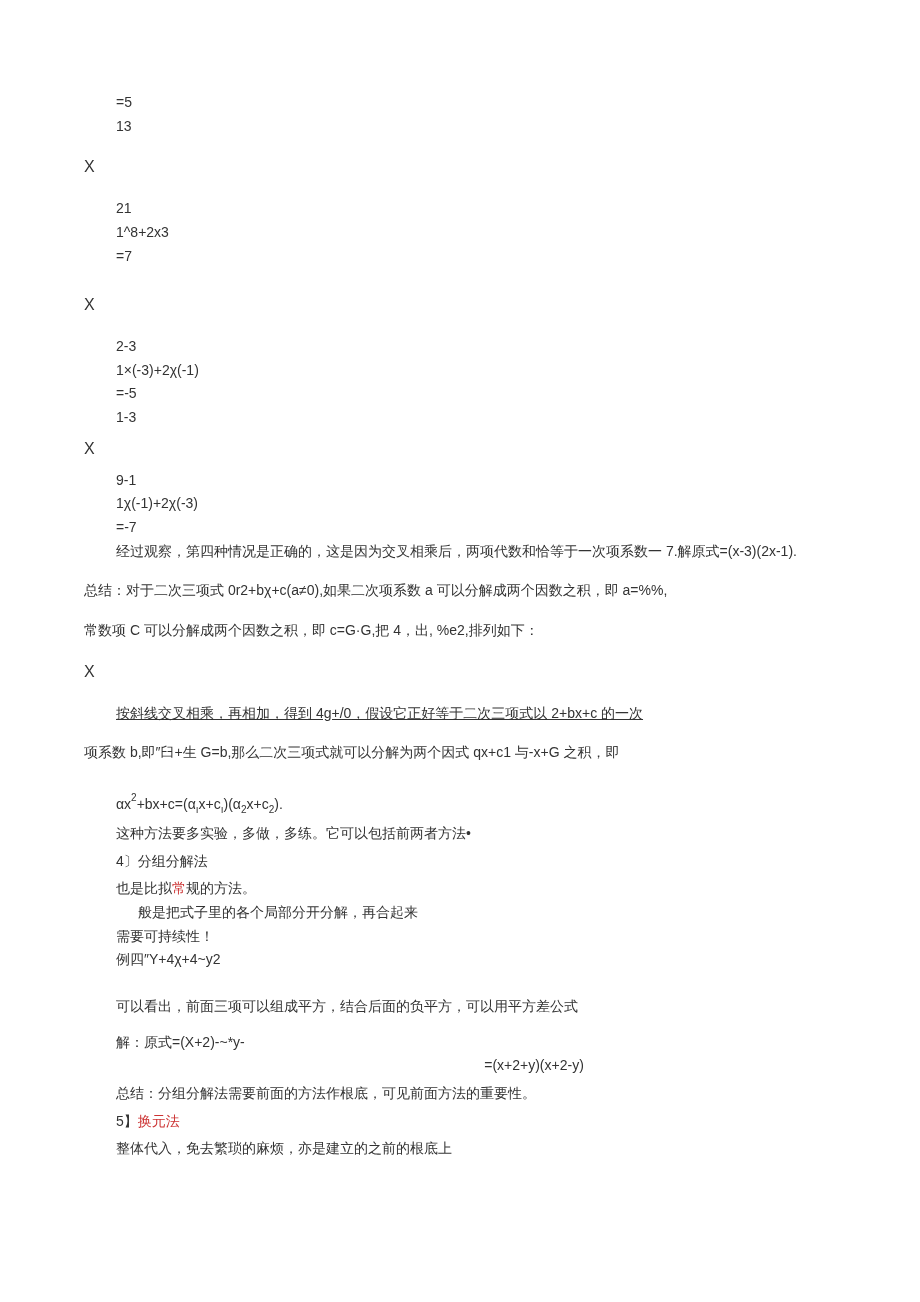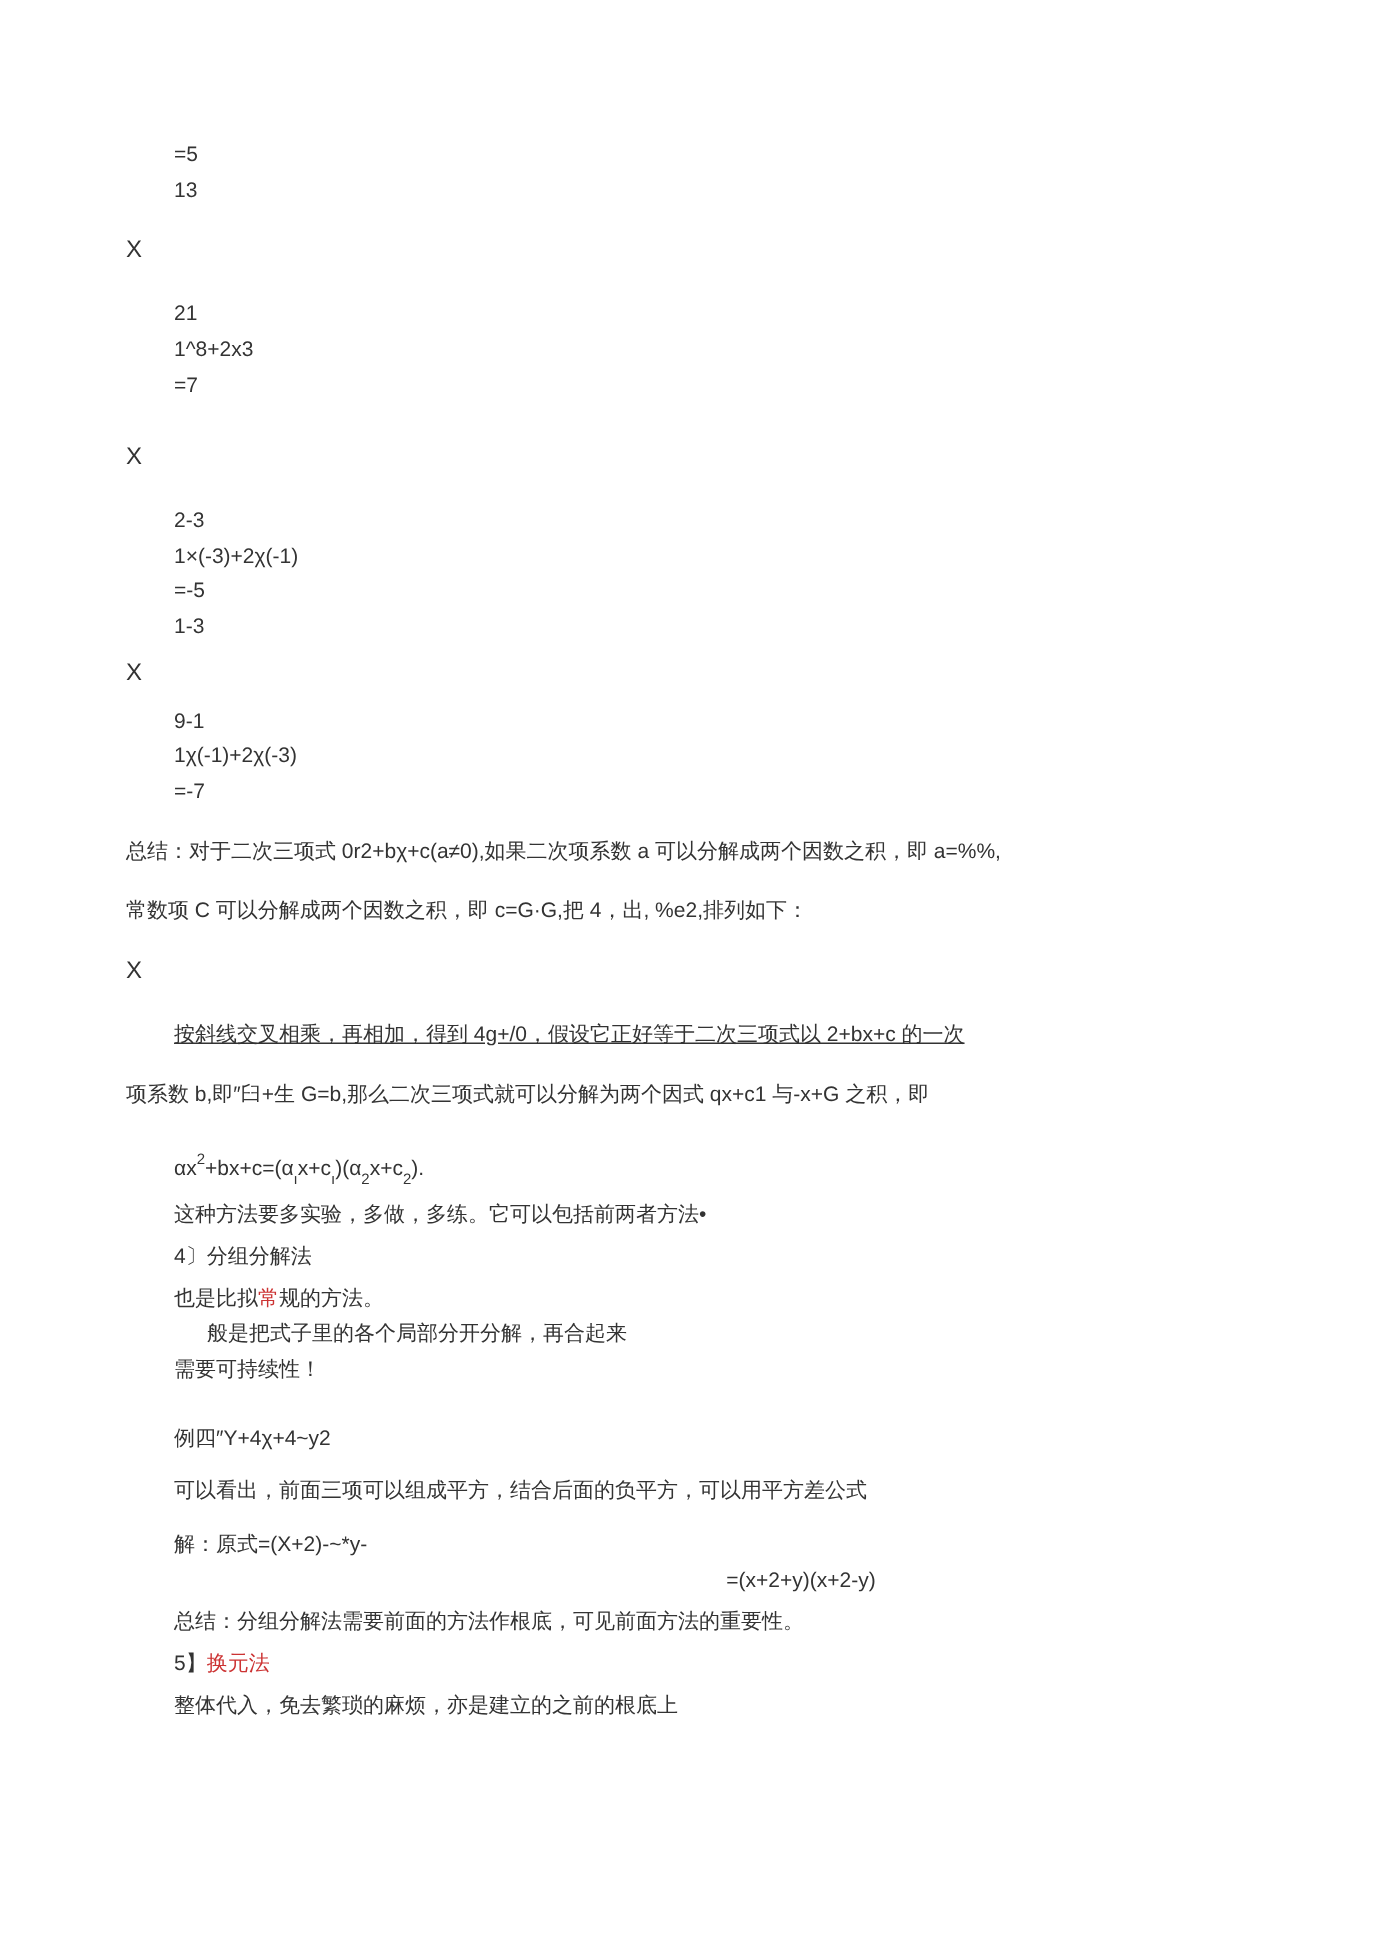--- a/index.html
+++ b/index.html
@@ -52,20 +52,21 @@
     <div class="indent1 tight">=-5</div>
     <div class="indent1 tight">1-3</div>
   </div>
 
   <div class="x-line para" style="margin-top:8px;margin-bottom:8px;">X</div>
 
   <div class="block">
     <div class="indent1 tight">9-1</div>
     <div class="indent1 tight">1χ(-1)+2χ(-3)</div>
     <div class="indent1 tight">=-7</div>
+    <div class="indent1 tight">经过观察，第四种情况是正确的，这是因为交叉相乘后，两项代数和恰等于一次项系数一 7.解原式=(x-3)(2x-1).</div>
   </div>
 
   <div class="para">总结：对于二次三项式 0r2+bχ+c(a≠0),如果二次项系数 a 可以分解成两个因数之积，即 a=%%,</div>
 
   <div class="para">常数项 C 可以分解成两个因数之积，即 c=G·G,把 4，出, %e2,排列如下：</div>
 
   <div class="x-line para" style="margin-top:8px;margin-bottom:8px;">X</div>
 
   <div class="indent2 para" style="padding-left:32px;text-decoration:underline;">按斜线交叉相乘，再相加，得到 4g+/0，假设它正好等于二次三项式以 2+bx+c 的一次</div>
 
@@ -79,23 +80,23 @@
 
   <div class="indent1" style="margin-top:6px;">4〕分组分解法</div>
 
   <div class="indent1" style="margin-top:6px;">
     <span>也是比拟</span><span class="red">常</span><span>规的方法。</span>
   </div>
 
   <div class="indent1" style="padding-left:54px;margin-top:2px;">般是把式子里的各个局部分开分解，再合起来</div>
   <div class="indent1" style="margin-top:2px;">需要可持续性！</div>
 
-  <div class="indent1" style="margin-top:24px;">例四″Y+4χ+4~y2</div>
+  <div class="indent1" style="margin-top:2px;">例四″Y+4χ+4~y2</div>
 
-  <div class="indent1" style="margin-top:14px;">可以看出，前面三项可以组成平方，结合后面的负平方，可以用平方差公式</div>
+  <div class="indent1" style="margin-top:25px;">可以看出，前面三项可以组成平方，结合后面的负平方，可以用平方差公式</div>
 
   <div class="indent1" style="margin-top:14px;">解：原式=(X+2)-~*y-</div>
 
   <div style="padding-left:148px;margin-top:2px;text-align:center;">=(x+2+y)(x+2-y)</div>
 
   <div class="indent1" style="margin-top:6px;">总结：分组分解法需要前面的方法作根底，可见前面方法的重要性。</div>
 
   <div class="indent1" style="margin-top:6px;">
     <span>5】</span><span class="red">换元法</span>
   </div>

